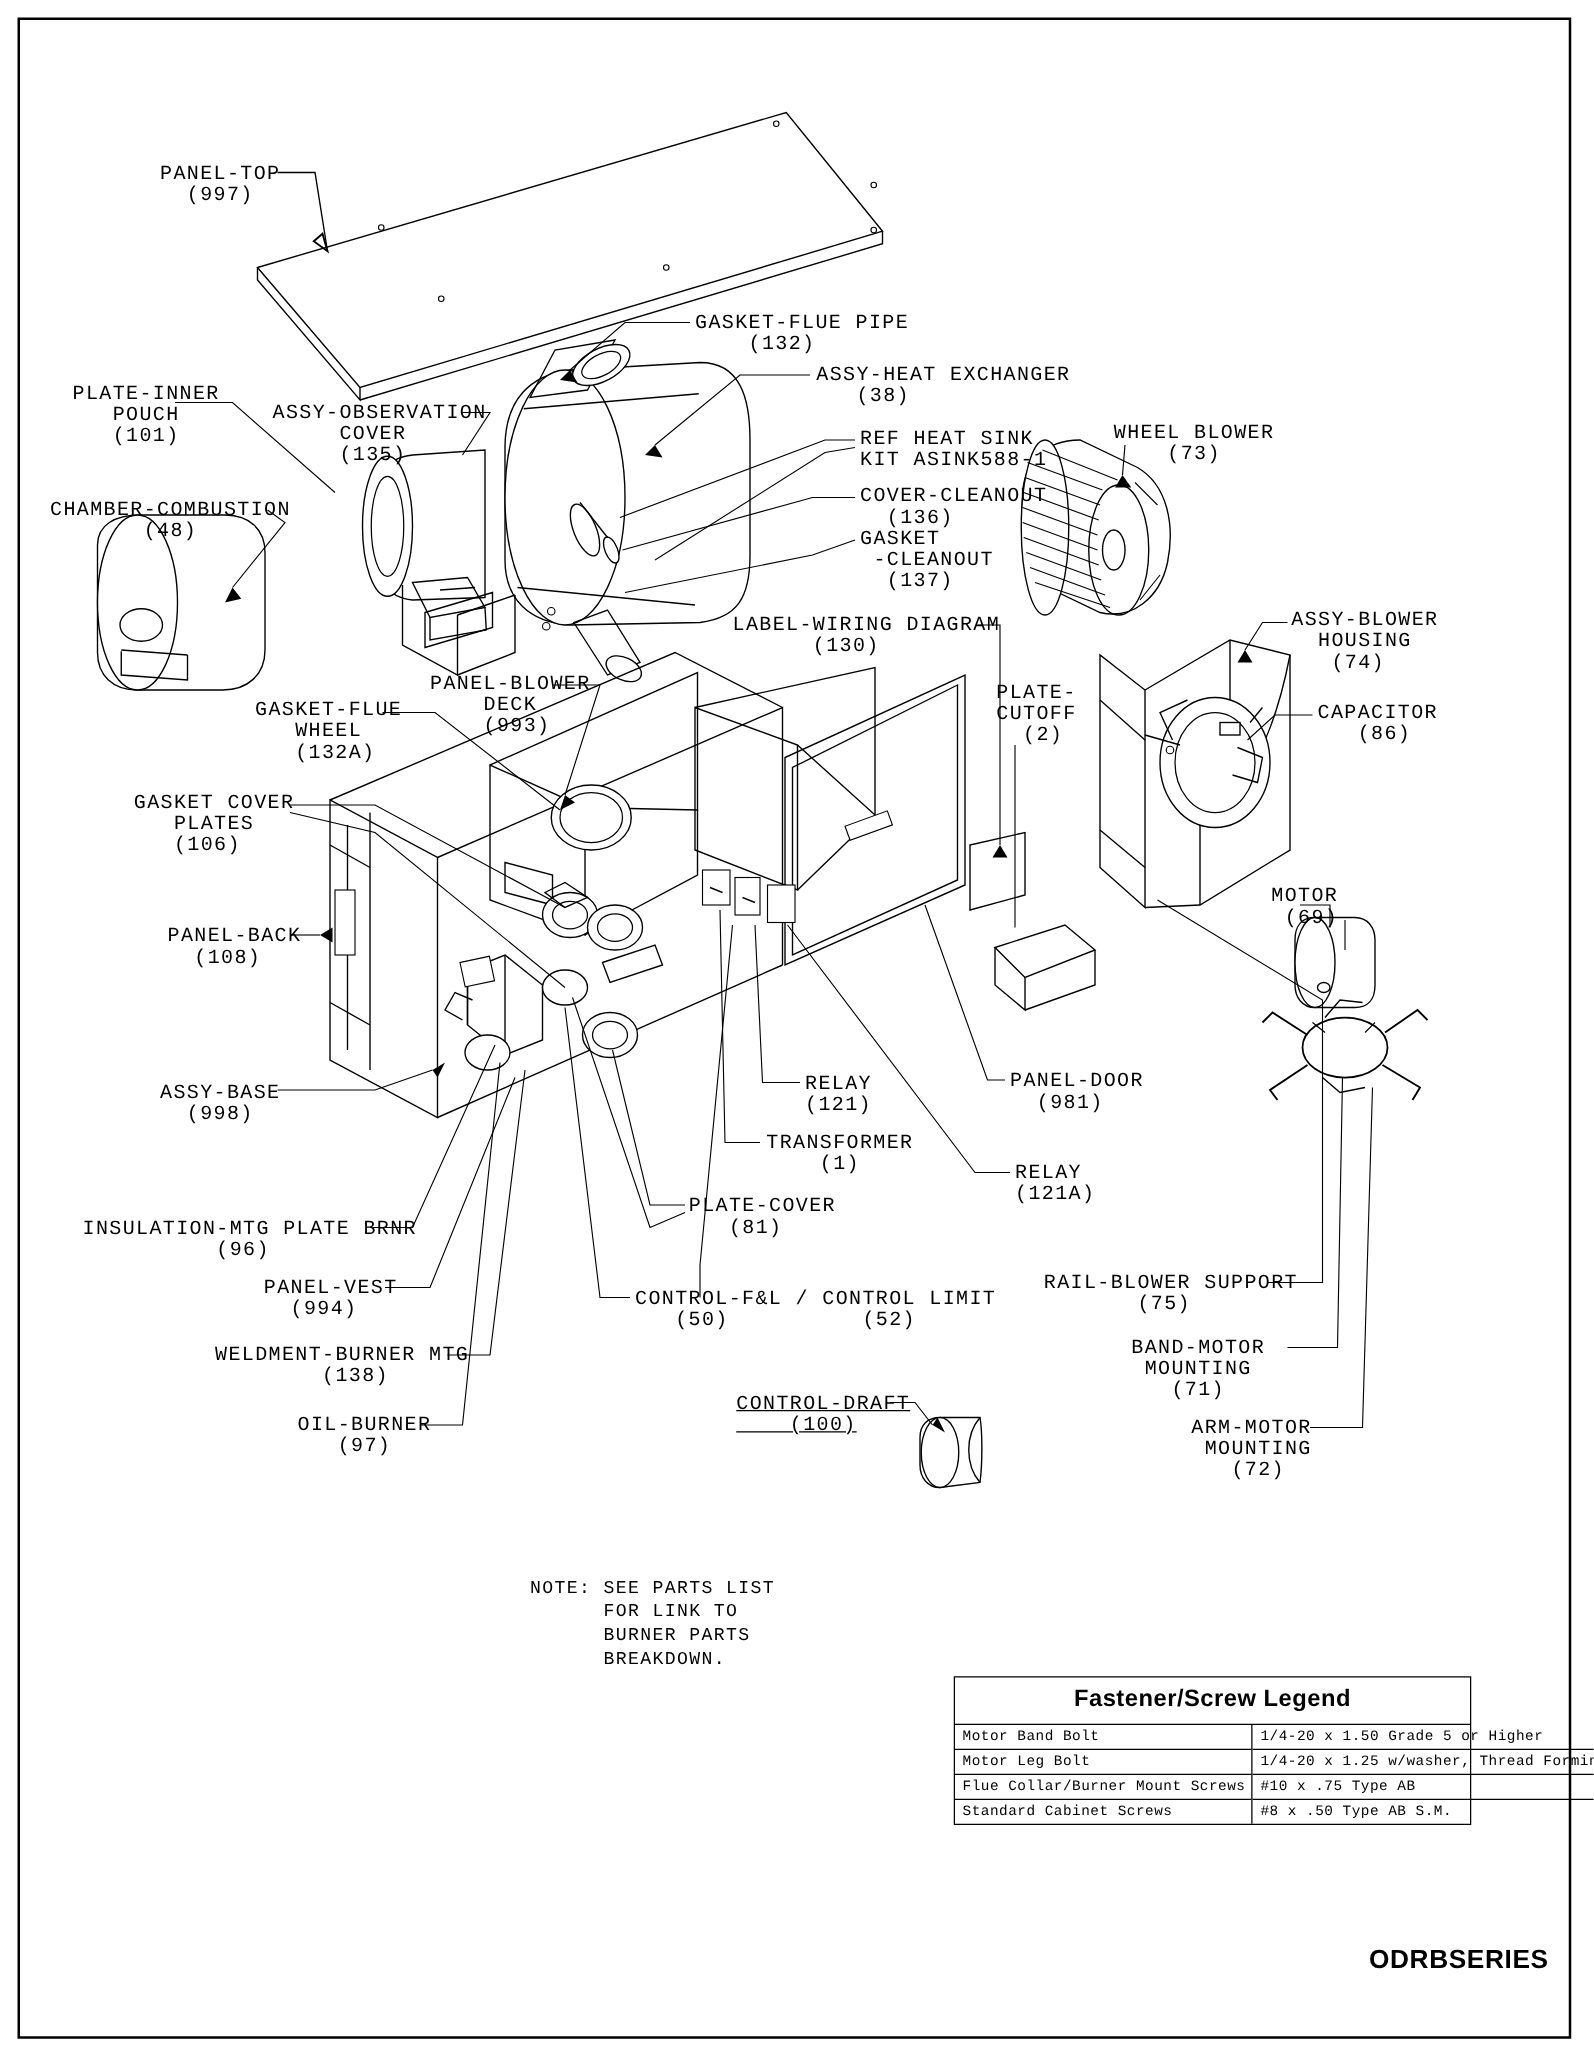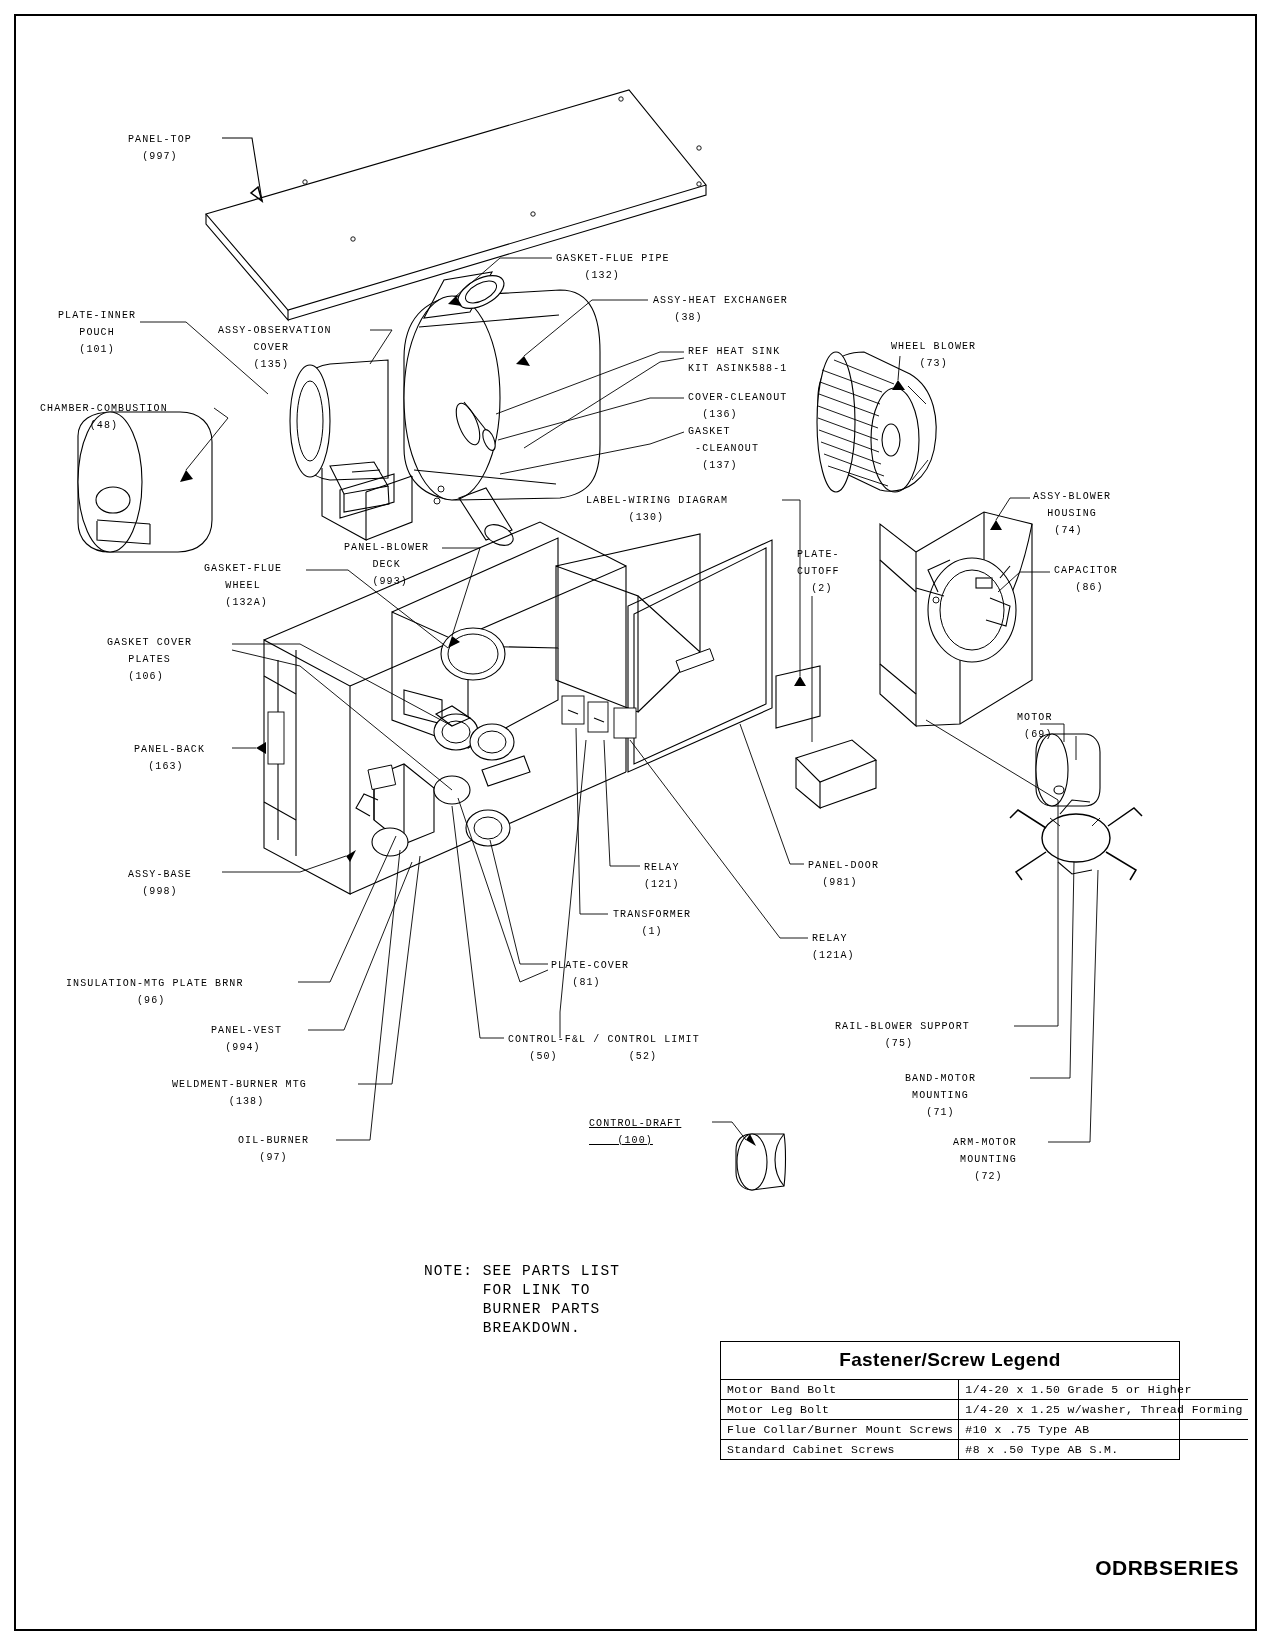--- a/index.html
+++ b/index.html
@@ -1,28 +1,28 @@
 <!DOCTYPE html>
 <html><head>
 <meta charset="utf-8">
 <style>
   html,body{margin:0;padding:0;background:#ffffff;}
   body{font-family:"Liberation Mono", monospace;color:#000;}
   #page{position:relative;width:1275px;height:1651px;background:#fff;overflow:hidden;}
   #frame{position:absolute;left:14px;top:14px;width:1243px;height:1617px;border:2px solid #000;box-sizing:border-box;}
-  .cal{position:absolute;font-family:"Liberation Mono", monospace;font-size:10px;letter-spacing:1.1px;line-height:17px;white-space:pre;color:#000;}
+  .cal{position:absolute;font-family:"Liberation Mono", monospace;font-size:16px;letter-spacing:1.1px;line-height:17px;white-space:pre;color:#000;}
   svg{position:absolute;left:0;top:0;width:1275px;height:1651px;overflow:visible;}
   .ln{stroke:#000;fill:none;stroke-width:1.1px;}
   .ln2{stroke:#000;fill:none;stroke-width:1.5px;}
   .thin{stroke:#000;fill:none;stroke-width:0.9px;}
   .wh{fill:#fff;stroke:#000;stroke-width:1.1px;}
   .whthin{fill:#fff;stroke:#000;stroke-width:0.9px;}
   .nf{fill:none;}
   
-  #legend{position:absolute;left:720px;top:1341px;width:460px;border:1.6px solid #000;box-sizing:border-box;background:#fff;}
+  #legend{position:absolute;left:763px;top:1341px;width:414px;border:1.6px solid #000;box-sizing:border-box;background:#fff;}
   #legend .title{text-align:center;font-family:"Liberation Sans", sans-serif;font-size:19px;font-weight:bold;padding:7px 0 8px 0;letter-spacing:0.4px;border-bottom:1.2px solid #000;}
   #legend table{border-collapse:collapse;width:100%;}
   #legend td{border-top:1px solid #000;border-right:1px solid #000;font-family:"Liberation Mono", monospace;font-size:11.5px;letter-spacing:0.4px;padding:3px 5px 3px 6px;white-space:nowrap;}
   #legend td:last-child{border-right:none;}
   #legend tr:first-child td{border-top:none;}
   #legend td.k{width:196px;}
   #docid{position:absolute;right:36px;top:1556px;font-family:"Liberation Sans", sans-serif;font-size:21px;font-weight:bold;letter-spacing:0.5px;}
   #note{position:absolute;left:424px;top:1262px;font-family:"Liberation Mono", monospace;font-size:14.5px;letter-spacing:1.1px;line-height:19px;white-space:pre;}
 </style>
 </head>
@@ -330,21 +330,21 @@
     (993)</div>
       <div class="cal" style="left: 204px; top: 560px;">GASKET-FLUE
    WHEEL
    (132A)</div>
       <div class="cal" style="left: 107px; top: 634px;">GASKET COVER
    PLATES
    (106)</div>
       <div class="cal" style="left: 1017px; top: 709px;">MOTOR
  (69)</div>
       <div class="cal" style="left: 134px; top: 741px;">PANEL-BACK
-  (163)</div>
+  (108)</div>
       <div class="cal" style="left: 128px; top: 866px;">ASSY-BASE
   (998)</div>
       <div class="cal" style="left: 644px; top: 859px;">RELAY
 (121)</div>
       <div class="cal" style="left: 808px; top: 857px;">PANEL-DOOR
   (981)</div>
       <div class="cal" style="left: 613px; top: 906px;">TRANSFORMER
     (1)</div>
       <div class="cal" style="left: 812px; top: 930px;">RELAY
 (121A)</div>

